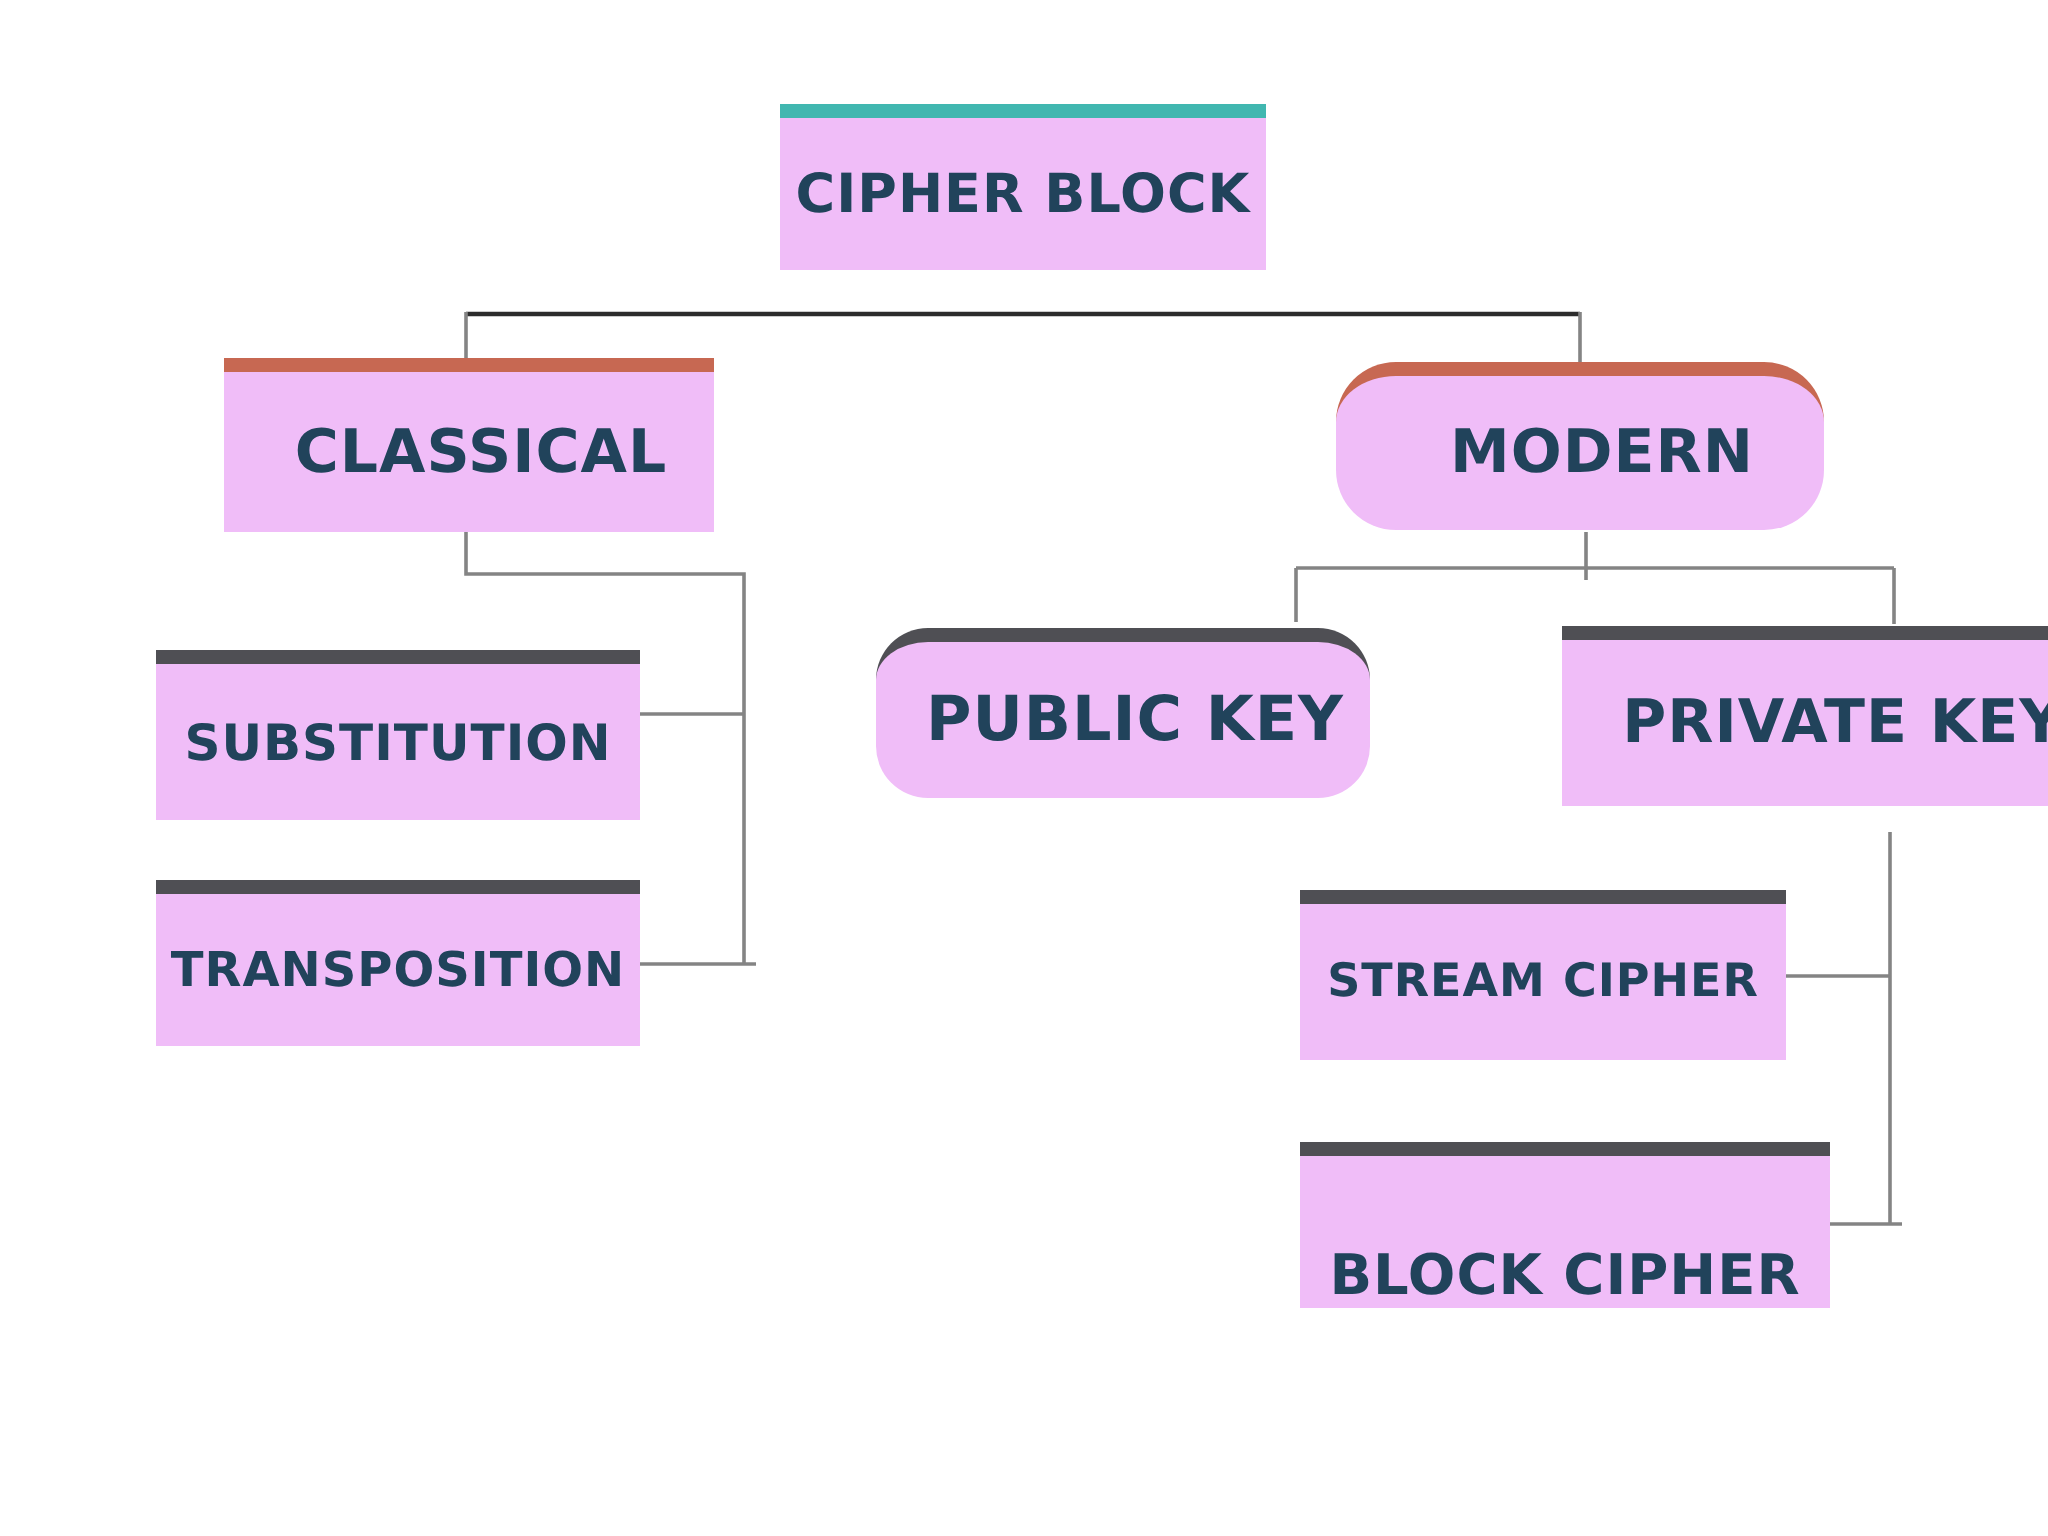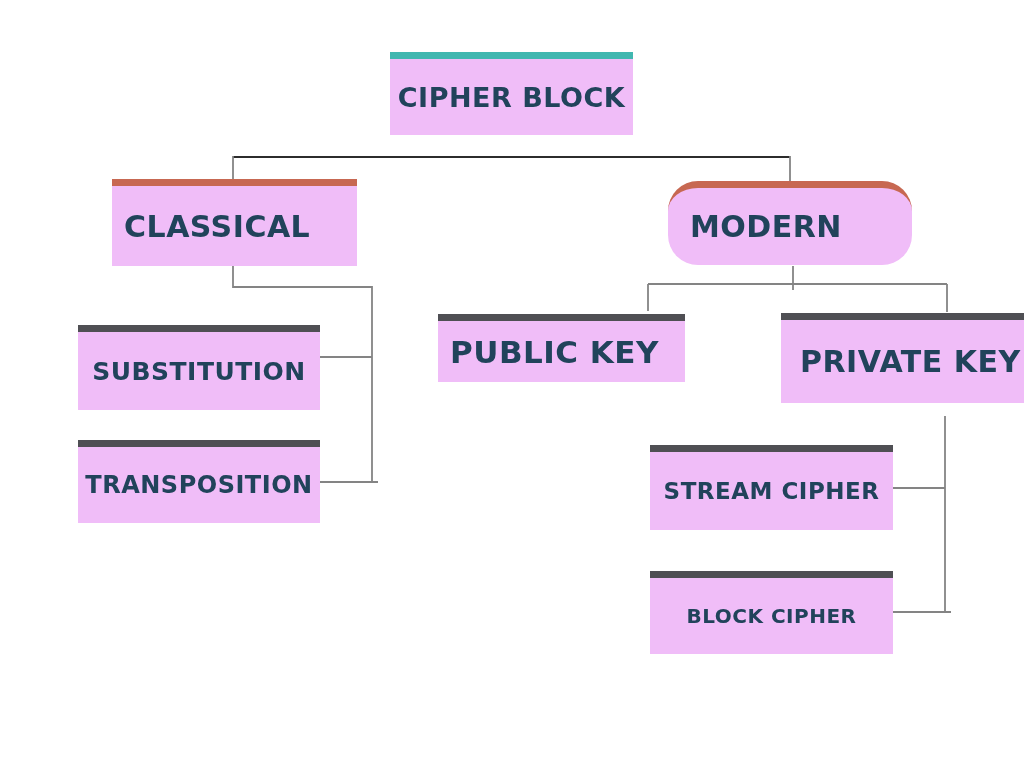--- a/index.html
+++ b/index.html
@@ -34,36 +34,37 @@
   .node {
     position: absolute;
     box-sizing: border-box;
     background: var(--box-fill, #f0bdf8);
     color: var(--node-text, #21435b);
     font-weight: 700;
     display: flex;
     align-items: center;
     letter-spacing: 0.5px;
     white-space: nowrap;
+    justify-content: center;
   }
   .node .lbl { display: inline-block; }
   .accent-teal { border-top: 7px solid var(--teal-accent, #41b7b0); }
   .accent-red  { border-top: 7px solid var(--red-accent,  #c76852); }
   .accent-dark { border-top: 7px solid var(--dark-accent, #4f4f54); }
   .align-center { justify-content: center; }
 
   .n-cipher-text   { left: 390px; top:  52px; width: 243px; height: 83px; font-size: 27px; }
   .n-classical     { left: 112px; top: 179px; width: 245px; height: 87px; font-size: 30px; padding-left: 12px; }
   .n-modern        { left: 668px; top: 181px; width: 244px; height: 84px; font-size: 30px; padding-left: 22px; border-radius: 30px; }
   .n-substitution  { left:  78px; top: 314px; width: 242px; height: 85px; font-size: 25px; margin-top: 11px; }
   .n-transposition { left:  78px; top: 440px; width: 242px; height: 83px; font-size: 24px; }
-  .n-public-key    { left: 438px; top: 314px; width: 247px; height: 68px; font-size: 31px; padding-left: 12px; }
+  .n-public-key    { left: 438px; top: 314px; width: 247px; height: 85px; font-size: 31px; padding-left: 12px; border-radius: 26px; }
   .n-private-key   { left: 781px; top: 313px; width: 262px; height: 90px; font-size: 30px; padding-left: 19px; }
   .n-stream-cipher { left: 650px; top: 445px; width: 243px; height: 85px; font-size: 23px; }
-  .n-block-cipher  { left: 650px; top: 571px; width: 243px; height: 83px; font-size: 20px; }
+  .n-block-cipher  { left: 650px; top: 571px; width: 265px; height: 83px; font-size: 28px; align-items: flex-end; }
 </style>
 </head>
 <body>
 
 <div class="canvas">
 
   <svg class="edges" viewBox="0 0 1024 768" xmlns="http://www.w3.org/2000/svg">
     <g>
       <path class="rail-dark" d="M233 157 H790"></path>
       <path d="M233 156 V181"></path>

